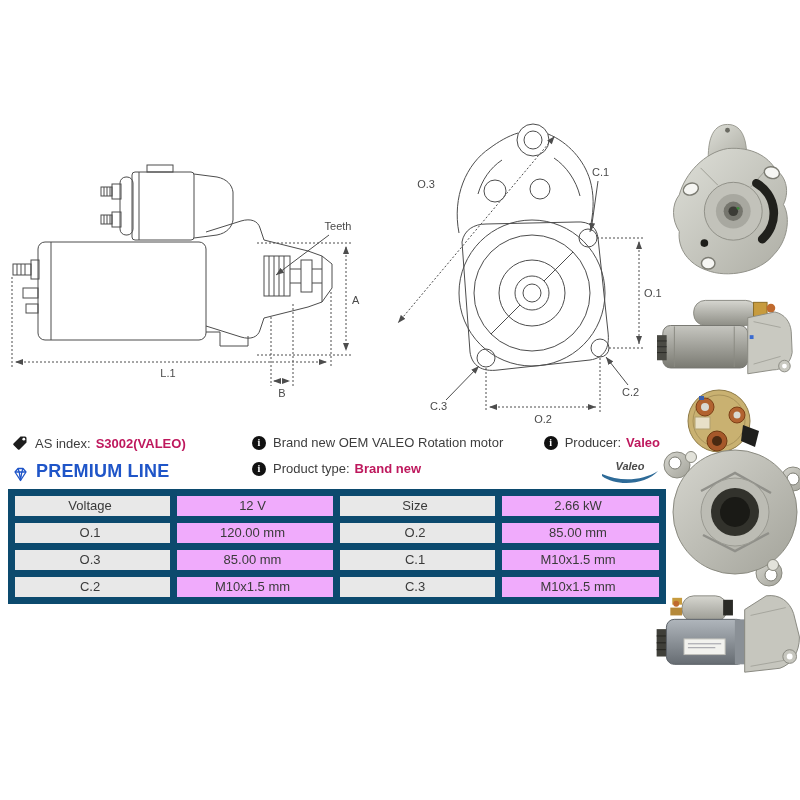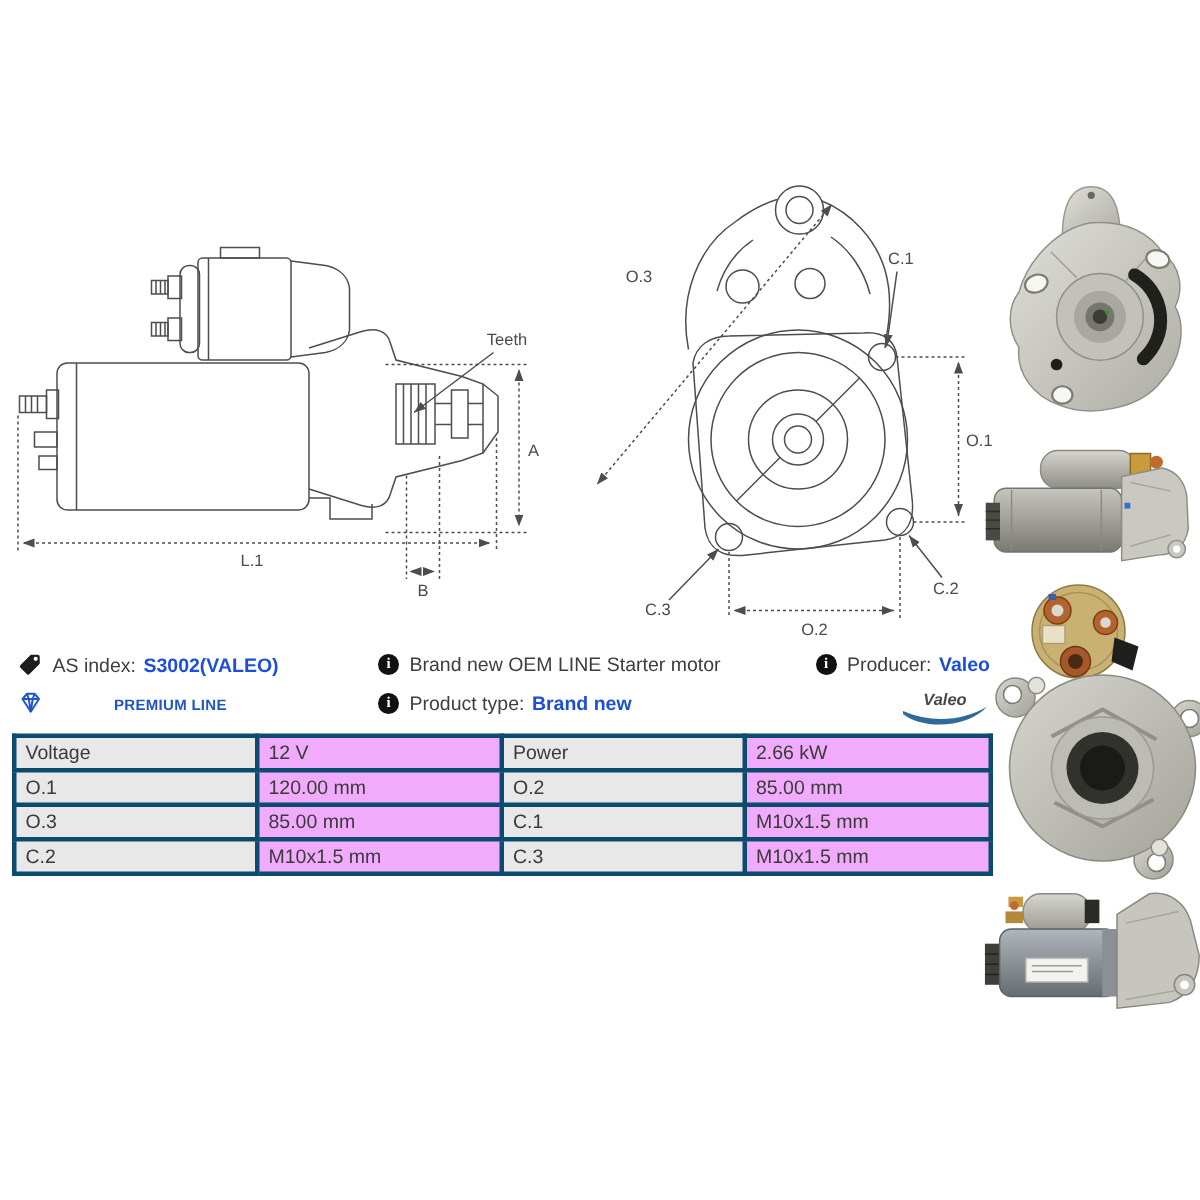--- a/index.html
+++ b/index.html
@@ -3,29 +3,29 @@
 <meta charset="utf-8">
 <style>
   html,body{margin:0;padding:0;background:#fff;}
   #canvas{position:relative;width:800px;height:800px;background:#fff;
           font-family:"Liberation Sans",sans-serif;overflow:hidden;}
   .abs{position:absolute;}
   svg text{font-family:"Liberation Sans",sans-serif;fill:#4a4a4a;font-size:11px;}
   
   .irow{position:absolute;display:flex;align-items:flex-end;gap:7px;
         font-size:13px;color:#3d3d3d;white-space:nowrap;}
-  .irow b{color:#1d4ed8;}
+  .irow b{color:#be185d;}
   .info-ico{display:inline-block;width:14px;height:14px;border-radius:50%;
             background:#111;color:#fff;font-size:10px;font-weight:bold;
             text-align:center;line-height:14px;font-family:"Liberation Serif",serif;}
-  .premium{color:#1f55c8;font-weight:bold;font-size:10px;letter-spacing:.2px;margin-left:40px;}
+  .premium{color:#1f55c8;font-weight:bold;font-size:18px;letter-spacing:.2px;}
   
   #spec{border-collapse:collapse;table-layout:fixed;width:651px;}
-  #spec td{border:3px solid #0c4a6e;font-size:13px;color:#3a3a3a;
-           text-align:left;padding:2px 11px 2px 6px;vertical-align:middle;line-height:16px;}
+  #spec td{border:7px solid #0c4a6e;font-size:13px;color:#3a3a3a;
+           text-align:center;padding:2px 11px 2px 6px;vertical-align:middle;line-height:16px;}
   #spec td.lbl{background:#e8e8e8;}
   #spec td.val{background:#f0abfc;}
   #spec tr{height:23px;}
   #spec tr.tall{height:37px;}
   #spec tr.tall td{vertical-align:top;padding-top:3px;}
 </style>
 </head>
 <body>
 
 <div id="canvas">
@@ -288,21 +288,21 @@
       <g fill="none" stroke="#1f55c8" stroke-width="1.3" stroke-linejoin="round">
         <path d="M3,5 L6,1.5 L11,1.5 L14,5 L8.5,13.5 Z"></path>
         <path d="M3,5 L14,5 M6,1.5 L7.2,5 L8.5,13.5 M11,1.5 L9.8,5 L8.5,13.5"></path>
       </g>
     </svg>
     <span class="premium">PREMIUM LINE</span>
   </div>
 
   <div class="irow" style="left:252px;top:435px">
     <span class="info-ico">i</span>
-    <span>Brand new OEM LINE Starter motor</span>
+    <span>Brand new OEM VALEO Rotation motor</span>
   </div>
 
   <div class="irow" style="left:252px;top:461px">
     <span class="info-ico">i</span>
     <span>Product type:</span>
       <b style="margin-left:-2px">Brand new</b>
   </div>
 
   <div class="irow" style="right:140px;top:435px">
     <span class="info-ico">i</span>
@@ -319,21 +319,21 @@
     <colgroup>
         <col style="width:162px">
         <col style="width:163px">
         <col style="width:162px">
         <col style="width:164px">
       </colgroup>
     <tbody>
       <tr>
         <td class="lbl">Voltage</td>
         <td class="val">12 V</td>
-        <td class="lbl">Power</td>
+        <td class="lbl">Size</td>
         <td class="val">2.66 kW</td>
       </tr>
       <tr>
         <td class="lbl">O.1</td>
         <td class="val">120.00 mm</td>
         <td class="lbl">O.2</td>
         <td class="val">85.00 mm</td>
       </tr>
       <tr>
         <td class="lbl">O.3</td>

